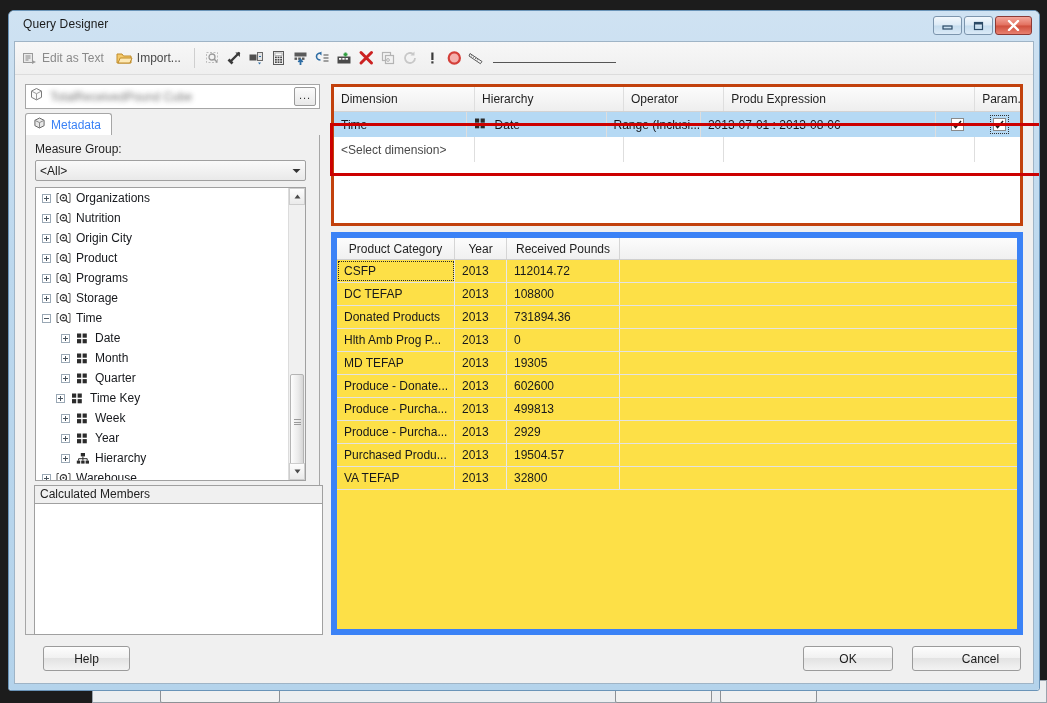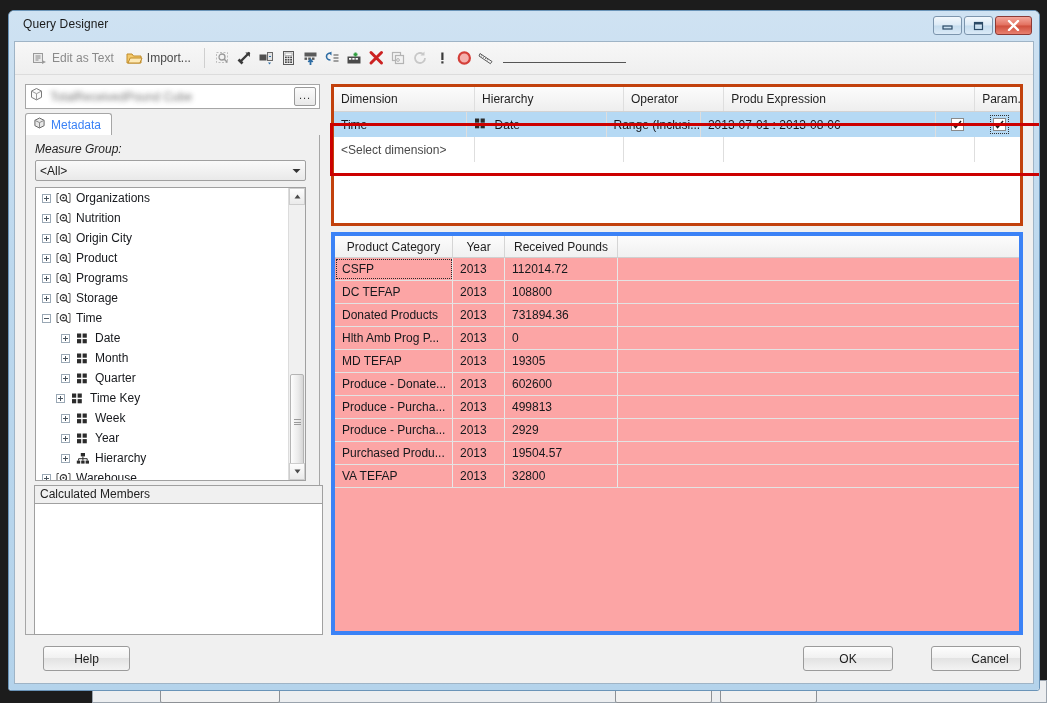--- a/index.html
+++ b/index.html
@@ -60,21 +60,21 @@
     border-color:#8c3a35;
     background: linear-gradient(180deg,#f4a79c 0%, #e2705f 48%, #cf4e3c 52%, #e8806f 100%);
   }
   .wbtn svg { display:block; }
 
   
   .toolbar {
     position:absolute; left:0; top:0; width:100%; height:33px;
     background: linear-gradient(180deg,#f7f7f7 0%,#efefef 100%);
     border-bottom:1px solid #dcdcdc;
-    display:flex; align-items:center; padding-left:10px;
+    display:flex; align-items:center; 
   }
   .tb-item { display:flex; align-items:center; gap:4px; padding:2px 6px; cursor:pointer; }
   .tb-label { font-size:12px; color:#4a4a4a; }
   .tb-label.dim { color:#8a8a8a; }
   .tb-sep { width:1px; height:20px; background:#cfcfcf; margin:0 7px; }
   .tb-icon { width:17px; height:17px; display:flex; align-items:center; justify-content:center; }
   .tb-btn { width:22px; height:21px; display:flex; align-items:center; justify-content:center; cursor:pointer; }
   .tb-line { width:123px; height:1px; background:#555; margin-left:5px; margin-top:9px;}
 
   
@@ -103,21 +103,21 @@
     border-radius:3px 3px 0 0;
     display:flex; align-items:center; gap:5px;
     font-size:12px; color:#3b82f6; cursor:pointer;
   }
   .tabline { position:absolute; left:0; top:22px; width:100%; height:1px; background:#a6a6a6; }
   .meta-body {
     position:absolute; left:0; top:51px; width:100%; bottom:0;
     background:#f0f0f0;
     border:1px solid #a6a6a6; border-top:none;
   }
-  .mg-label { position:absolute; left:9px; top:7px; font-size:12px; color:#1f1f1f;font-style:italic; }
+  .mg-label { position:absolute; left:9px; top:7px; font-size:12px; color:#1f1f1f; }
   .combo {
     position:absolute; left:9px; top:25px; width:271px; height:21px;
     background: linear-gradient(180deg,#fafafa,#e9e9e9);
     border:1px solid #a0a0a0; border-radius:2px;
     display:flex; align-items:center; cursor:pointer;
   }
   .combo-val { flex:1; font-size:12px; color:#1c1c1c; padding-left:4px; }
   .combo-arrow { width:18px; display:flex; align-items:center; justify-content:center; }
 
   .tree {
@@ -196,21 +196,21 @@
   .cb.focus { outline:1px dotted #333; outline-offset:2px; }
   .placeholder-row { color:#4a4a4a; }
 
   .redbox {
     position:absolute; left:315px; top:81px; width:722px; height:53px;
     border:3px solid #cc0000; pointer-events:none; z-index:40;
   }
 
   .result-grid {
     position:absolute; left:316px; top:190px; right:10px; bottom:48px;
-    background:#fca5a5; border:4px solid #3b82f6; overflow:hidden;
+    background:#fde047; border:6px solid #3b82f6; overflow:hidden;
   }
   .rg-headrow { display:flex; height:22px; background:linear-gradient(180deg,#fcfcfc,#f0f0f0); border-bottom:1px solid #cfcfcf;}
   .rg-h {
     font-size:12px; color:#1f1f1f; display:flex; align-items:center; justify-content:center;
     border-right:1px solid #d5d5d5; height:100%;
   }
   .rg-row { display:flex; height:23px; border-bottom:1px solid #e3e3e3; }
   .rg-c {
     font-size:12px; color:#16181c; display:flex; align-items:center;
     padding-left:7px; border-right:1px solid #e8e8e8;
@@ -222,21 +222,21 @@
   
   .btn {
     position:absolute; height:25px;
     background: linear-gradient(180deg,#fdfdfd 0%,#f1f1f1 47%,#e3e3e3 50%,#f3f3f3 100%);
     border:1px solid #9b9b9b; border-radius:3px;
     font-size:12px; color:#1b1b1b;
     display:flex; align-items:center; justify-content:center; cursor:pointer;
   }
   .btn-help { left:28px; bottom:12px; width:87px; }
   .btn-ok   { right:140px; bottom:12px; width:90px; }
-  .btn-cancel { right:12px; bottom:12px; width:90px;padding-left:28px; }
+  .btn-cancel { right:12px; bottom:12px; width:109px;padding-left:28px; }
 </style>
 </head>
 <body>
 
 <div id="root">
   <div class="bg-dark"></div>
   <div class="bg-strip"></div>
   <div class="bg-btn" style="left:160px; width:120px;"></div>
   <div class="bg-btn" style="left:615px; width:97px;"></div>
   <div class="bg-btn" style="left:720px; width:97px;"></div>

